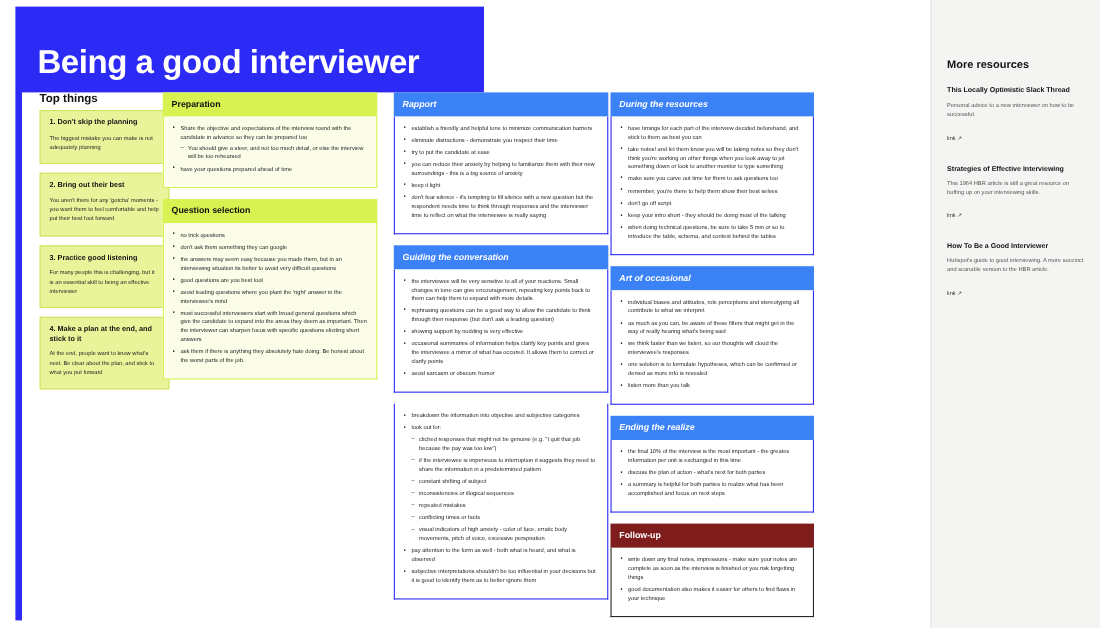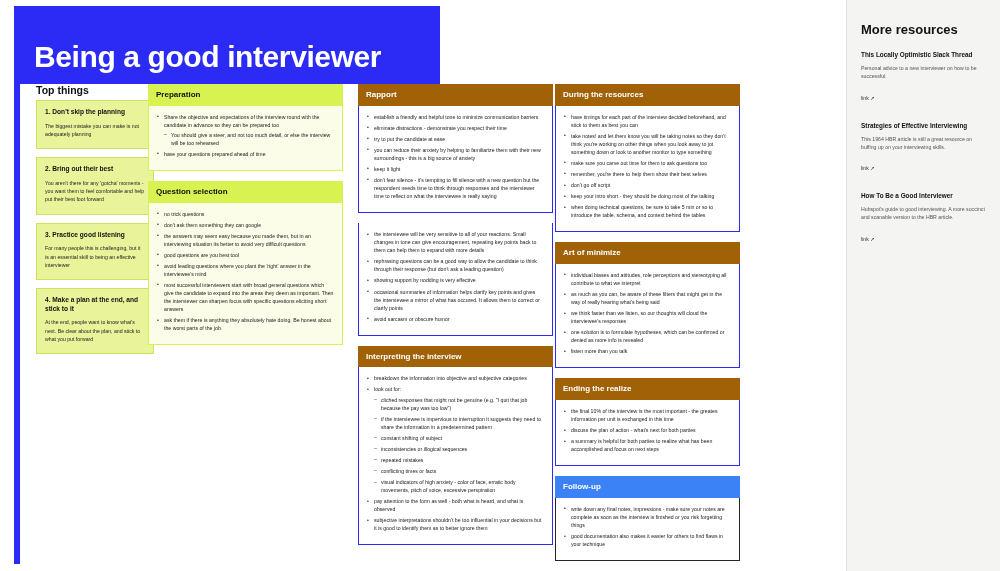--- a/index.html
+++ b/index.html
@@ -89,38 +89,38 @@
     font-size: 6.6px; font-weight: bold; color: #111; line-height: 1.3;
     margin-bottom: 5px;
   }
   .note-text { font-size: 5.2px; line-height: 1.6; color: #222; }
 
   
   .lime .card-head { background: #d8f252; color: #111111; }
   .lime .card-body { background: #fbfde9; border: 1px solid #d8f252; border-top: none; color: #222; }
 
   
-  .blue .card-head { background: #a16207; color: #ffffff; }
+  .blue .card-head { background: #3b82f6; color: #ffffff; font-style: italic; }
   .blue .card-body { background: #ffffff; border: 1px solid #2b2bf5; border-top: none; color: #222; }
 
   
-  .dark .card-head { background: #3b82f6; color: #ffffff; }
+  .dark .card-head { background: #7f1d1d; color: #ffffff; }
   .dark .card-body { background: #ffffff; border: 1px solid #262626; border-top: none; color: #222; }
 
   
   .sidebar {
     position: absolute;
     left: 846px; top: 0;
     width: 154px; height: 571px;
     background: #f4f4f2;
     border-left: 1px solid #e2e2de;
     padding: 22px 14px;
   }
   .sidebar-title {
-    font-size: 13px; font-weight: bold; color: #111; margin-bottom: 14px;
+    font-size: 10px; font-weight: bold; color: #111; margin-bottom: 14px; margin-top: 32px;
   }
   .res { margin-bottom: 18px; }
   .res-title { font-size: 6.4px; font-weight: bold; color: #111; line-height: 1.4; margin-bottom: 4px; }
   .res-desc { font-size: 5.2px; line-height: 1.6; color: #555; margin-bottom: 5px; }
   .res-link { font-size: 5.2px; color: #333; text-decoration: none; }
   .res-link .arrow { font-size: 5.2px; }
 </style>
 </head>
 <body>
 
@@ -195,32 +195,32 @@
                 <li><span>establish a friendly and helpful tone to minimize communication barriers</span></li>
                 <li><span>eliminate distractions - demonstrate you respect their time</span></li>
                 <li><span>try to put the candidate at ease</span></li>
                 <li><span>you can reduce their anxiety by helping to familiarize them with their new surroundings - this is a big source of anxiety</span></li>
                 <li><span>keep it light</span></li>
                 <li><span>don't fear silence - it's tempting to fill silence with a new question but the respondent needs time to think through responses and the interviewer time to reflect on what the interviewee is really saying</span></li>
               </ul>
             </div>
           </div>
           <div class="card blue">
+            <div class="card-head">Guiding the conversation</div>
             <div class="card-body">
               <ul>
                 <li><span>the interviewee will be very sensitive to all of your reactions. Small changes in tone can give encouragement, repeating key points back to them can help them to expand with more details</span></li>
                 <li><span>rephrasing questions can be a good way to allow the candidate to think through their response (but don't ask a leading question)</span></li>
                 <li><span>showing support by nodding is very effective</span></li>
                 <li><span>occasional summaries of information helps clarify key points and gives the interviewee a mirror of what has occured. It allows them to correct or clarify points</span></li>
                 <li><span>avoid sarcasm or obscure humor</span></li>
               </ul>
             </div>
           </div>
           <div class="card blue">
-            <div class="card-head">Interpreting the interview</div>
             <div class="card-body">
               <ul>
                 <li><span>breakdown the information into objective and subjective categories</span></li>
                 <li><span>look out for:</span><ul>
                     <li><span>cliched responses that might not be genuine (e.g. "I quit that job because the pay was too low")</span></li>
                     <li><span>if the interviewee is impervious to interruption it suggests they need to share the information in a predetermined pattern</span></li>
                     <li><span>constant shifting of subject</span></li>
                     <li><span>inconsistencies or illogical sequences</span></li>
                     <li><span>repeated mistakes</span></li>
                     <li><span>conflicting times or facts</span></li>
@@ -244,21 +244,21 @@
                 <li><span>take notes! and let them know you will be taking notes so they don't think you're working on other things when you look away to jot something down or look to another monitor to type something</span></li>
                 <li><span>make sure you carve out time for them to ask questions too</span></li>
                 <li><span>remember, you're there to help them show their best selves</span></li>
                 <li><span>don't go off script</span></li>
                 <li><span>keep your intro short - they should be doing most of the talking</span></li>
                 <li><span>when doing technical questions, be sure to take 5 min or so to introduce the table, schema, and context behind the tables</span></li>
               </ul>
             </div>
           </div>
           <div class="card blue">
-            <div class="card-head">Art of minimize</div>
+            <div class="card-head">Art of occasional</div>
             <div class="card-body">
               <ul>
                 <li><span>individual biases and attitudes, role perceptions and stereotyping all contribute to what we interpret</span></li>
                 <li><span>as much as you can, be aware of these filters that might get in the way of really hearing what's being said</span></li>
                 <li><span>we think faster than we listen, so our thoughts will cloud the interviewee's responses</span></li>
                 <li><span>one solution is to formulate hypotheses, which can be confirmed or denied as more info is revealed</span></li>
                 <li><span>listen more than you talk</span></li>
               </ul>
             </div>
           </div>

